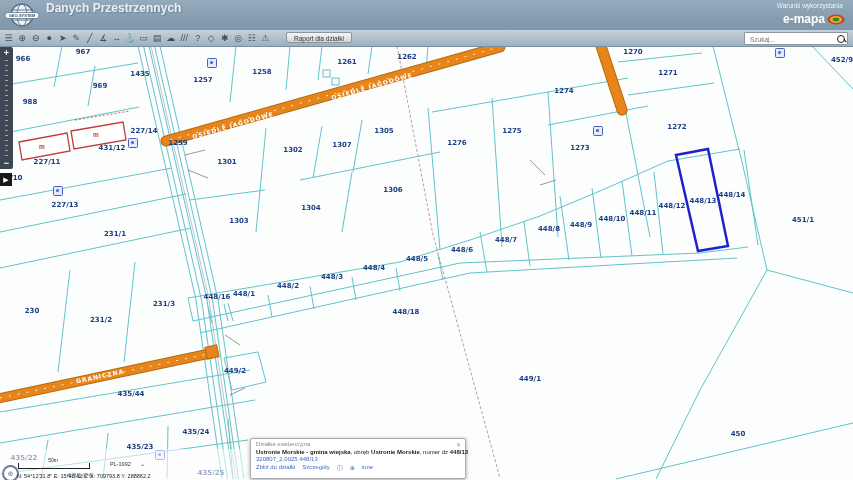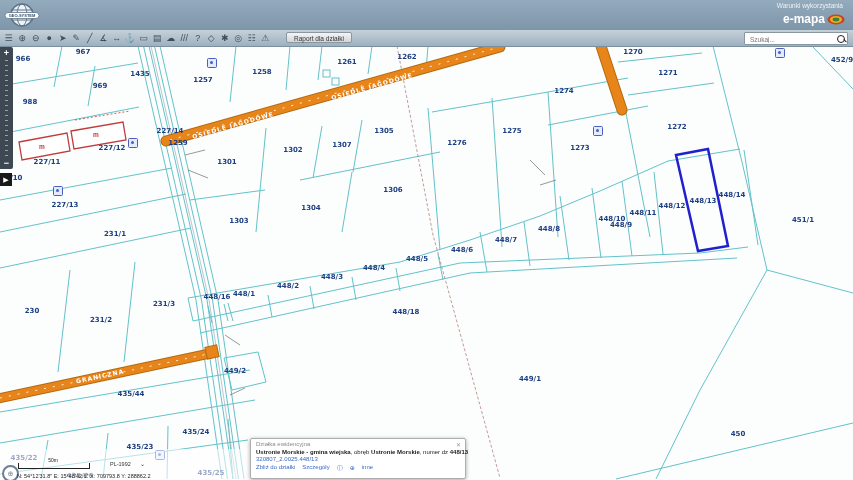--- a/index.html
+++ b/index.html
@@ -78,20 +78,21 @@
       <svg width="36" height="26" viewBox="0 0 36 26">
         <circle cx="18" cy="13" r="11" fill="#eef3f7" stroke="#5d7488" stroke-width="1.5"></circle>
         <ellipse cx="18" cy="13" rx="5" ry="11" fill="none" stroke="#5d7488" stroke-width="1"></ellipse>
         <line x1="7" y1="8" x2="29" y2="8" stroke="#5d7488" stroke-width="1"></line>
         <line x1="7" y1="18" x2="29" y2="18" stroke="#5d7488" stroke-width="1"></line>
         <rect x="1" y="10.5" width="34" height="6" rx="3" fill="#fff" stroke="#5d7488" stroke-width="0.8"></rect>
         <text x="18" y="15.3" font-size="4" font-weight="bold" fill="#33506b" text-anchor="middle" font-family="Liberation Sans,sans-serif">GEO-SYSTEM</text>
       </svg>
     </span>
     <div class="titles">
+      <div class="t2">Danych Przestrzennych</div>
     </div>
     <div class="terms">Warunki wykorzystania</div>
     <div class="brand">
       <span>e-mapa</span>
       <svg width="18" height="11" viewBox="0 0 18 11">
         <ellipse cx="9" cy="5.5" rx="8.5" ry="5" fill="#c8431f"></ellipse>
         <ellipse cx="9" cy="5.5" rx="6" ry="3.4" fill="#e8b021"></ellipse>
         <ellipse cx="9" cy="5.5" rx="3.4" ry="1.9" fill="#3f7f3f"></ellipse>
       </svg>
     </div>
@@ -241,23 +242,23 @@
     </svg>
 
     <div>
         <div class="plabel" style="left: 23px; top: 13px;">966</div>
         <div class="plabel" style="left: 83px; top: 6px;">967</div>
         <div class="plabel" style="left: 30px; top: 56px;">988</div>
         <div class="plabel" style="left: 100px; top: 40px;">969</div>
         <div class="plabel" style="left: 140px; top: 28px;">1435</div>
         <div class="plabel" style="left: 203px; top: 34px; text-align: center;">1257</div>
         <div class="plabel" style="left: 262px; top: 26px;">1258</div>
-        <div class="plabel" style="left: 170px; top: 85px;">227/14</div>
+        <div class="plabel" style="left: 144px; top: 85px;">227/14</div>
         <div class="plabel" style="left: 178px; top: 97px;">1259</div>
-        <div class="plabel" style="left: 112px; top: 102px;">227/12</div>
+        <div class="plabel" style="left: 112px; top: 102px;">431/12</div>
         <div class="plabel" style="left: 47px; top: 116px;">227/11</div>
         <div class="plabel" style="left: 9px; top: 132px;">227/10</div>
         <div class="plabel" style="left: 65px; top: 159px;">227/13</div>
         <div class="plabel" style="left: 227px; top: 116px;">1301</div>
         <div class="plabel" style="left: 293px; top: 104px;">1302</div>
         <div class="plabel" style="left: 239px; top: 175px;">1303</div>
         <div class="plabel" style="left: 342px; top: 99px;">1307</div>
         <div class="plabel" style="left: 384px; top: 85px;">1305</div>
         <div class="plabel" style="left: 393px; top: 144px;">1306</div>
         <div class="plabel" style="left: 311px; top: 162px;">1304</div>
@@ -270,21 +271,21 @@
         <div class="plabel" style="left: 633px; top: 6px;">1270</div>
         <div class="plabel" style="left: 668px; top: 27px;">1271</div>
         <div class="plabel" style="left: 677px; top: 81px;">1272</div>
         <div class="plabel" style="left: 842px; top: 14px;">452/9</div>
         <div class="plabel" style="left: 803px; top: 174px;">451/1</div>
         <div class="plabel" style="left: 732px; top: 149px;">448/14</div>
         <div class="plabel" style="left: 703px; top: 155px;">448/13</div>
         <div class="plabel" style="left: 672px; top: 160px;">448/12</div>
         <div class="plabel" style="left: 643px; top: 167px;">448/11</div>
         <div class="plabel" style="left: 612px; top: 173px;">448/10</div>
-        <div class="plabel" style="left: 581px; top: 179px; margin-left: 40px;">448/9</div>
+        <div class="plabel" style="left: 581px; top: 179px;">448/9</div>
         <div class="plabel" style="left: 549px; top: 183px;">448/8</div>
         <div class="plabel" style="left: 506px; top: 194px;">448/7</div>
         <div class="plabel" style="left: 462px; top: 204px;">448/6</div>
         <div class="plabel" style="left: 417px; top: 213px;">448/5</div>
         <div class="plabel" style="left: 374px; top: 222px;">448/4</div>
         <div class="plabel" style="left: 332px; top: 231px;">448/3</div>
         <div class="plabel" style="left: 288px; top: 240px;">448/2</div>
         <div class="plabel" style="left: 244px; top: 248px;">448/1</div>
         <div class="plabel" style="left: 217px; top: 251px;">448/16</div>
         <div class="plabel" style="left: 406px; top: 266px;">448/18</div>

